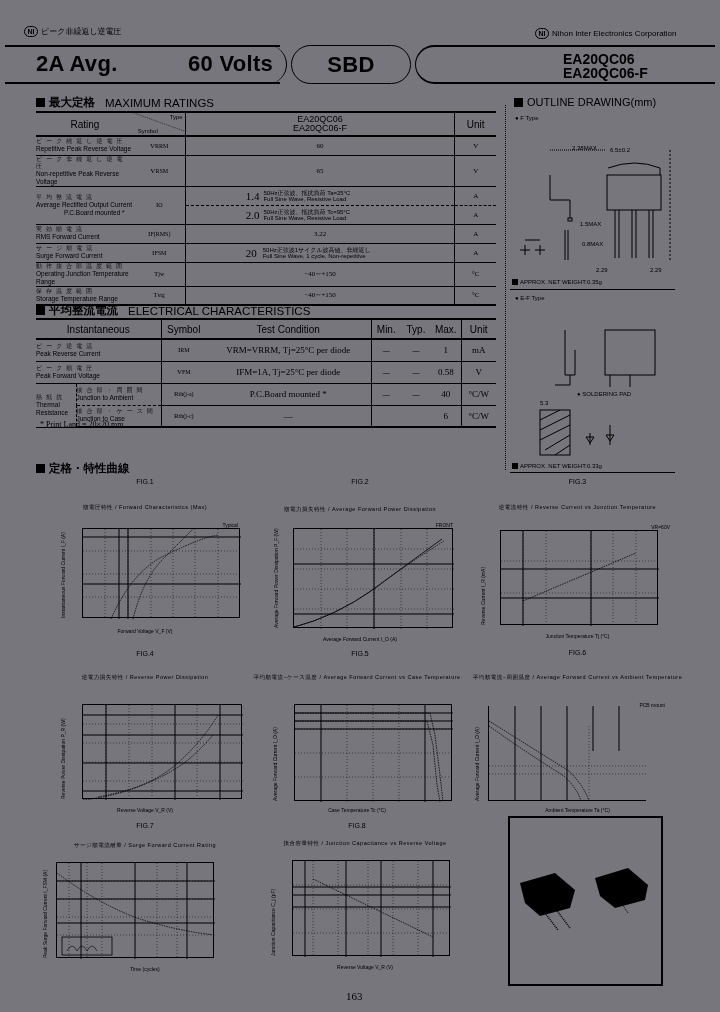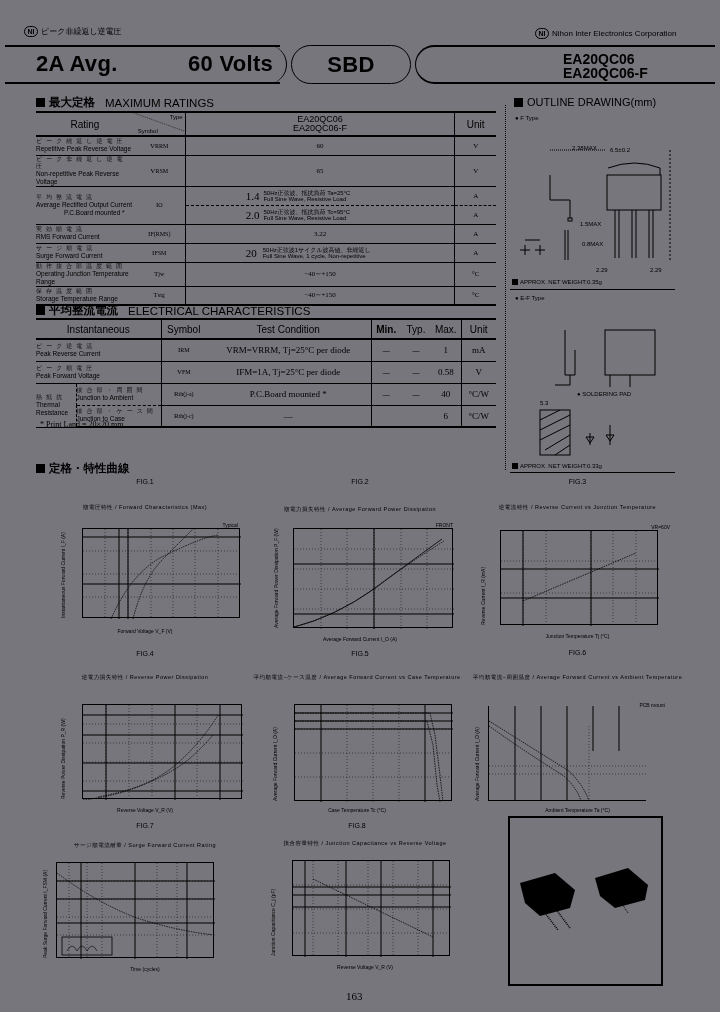--- a/index.html
+++ b/index.html
@@ -200,21 +200,21 @@
   <span>平均整流電流</span>
   <span style="font-weight:normal;margin-left:6px;">ELECTRICAL CHARACTERISTICS</span>
 </div>
 
 <table class="abs tbl ec" style="left:36px;top:318px;">
   <tbody>
       <tr class="hdrrow">
     <td colspan="2" style="width:125px;" class="center vr">Instantaneous</td>
     <td style="width:45px;" class="center">Symbol</td>
     <td style="width:165px;" class="center vr">Test Condition</td>
-    <td style="width:30px;font-weight:bold;" class="center">Min.</td>
+    <td style="width:30px;" class="center">Min.</td>
     <td style="width:30px;" class="center">Typ.</td>
     <td style="width:30px;margin-left:47px;" class="center vr">Max.</td>
     <td style="width:35px;" class="center">Unit</td>
   </tr>
   <tr>
     <td colspan="2" class="vr">
           <div class="jp">ピーク逆電流</div>
           <div class="en">Peak Reverse Current</div>
         </td>
     <td class="center val"><span>I</span><span class="sub">RM</span></td>

